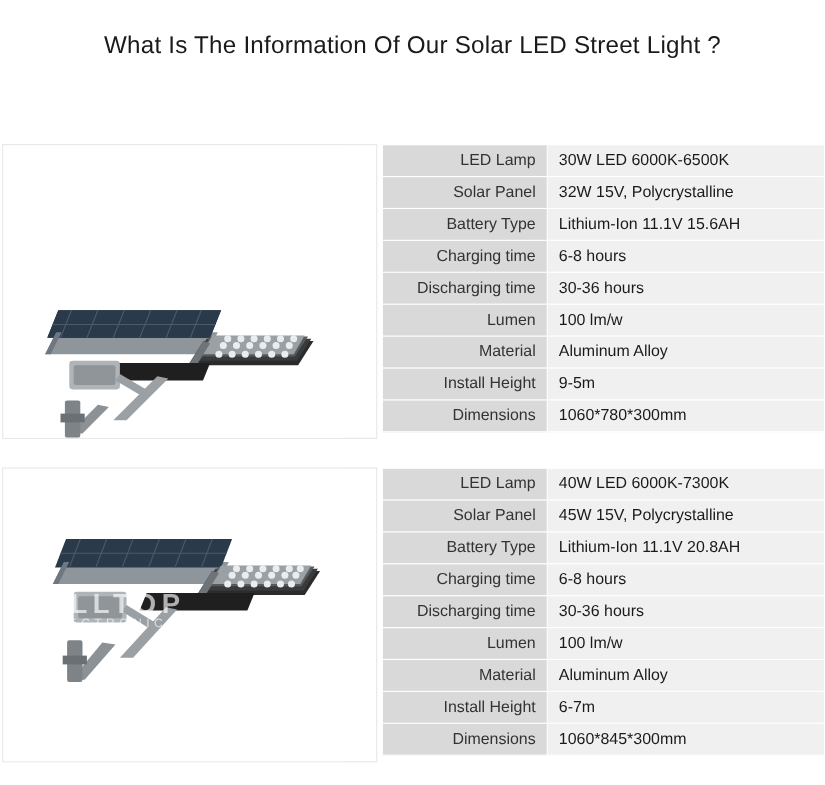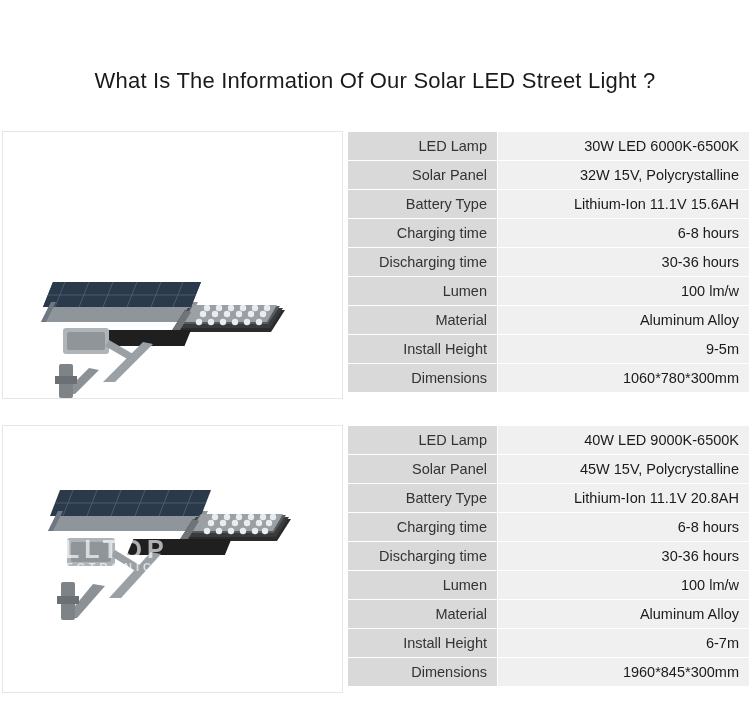--- a/index.html
+++ b/index.html
@@ -16,21 +16,21 @@
     width: 750px;
     height: 714px;
     background: #ffffff;
     overflow: hidden;
   }
   .title {
     text-align: center;
     font-size: 22px;
     color: #1a1a1a;
     font-weight: 400;
-    padding-top: 68px;
+    padding-top: 28px;
     letter-spacing: 0.2px;
   }
   .block {
     position: absolute;
     left: 0;
     width: 750px;
     display: flex;
     align-items: flex-start;
   }
   .block-1 { top: 131px; }
@@ -61,34 +61,34 @@
     vertical-align: middle;
   }
   table.spec td.k {
     width: 150px;
     background: #d9d9d9;
     text-align: right;
     color: #333333;
   }
   table.spec td.v {
     background: #f0f0f0;
-    text-align: right;
+    text-align: left;
   }
   .wm {
     position: absolute;
     left: 38px;
     top: 110px;
     color: rgba(255,255,255,0.65);
     font-size: 25px;
     font-weight: bold;
     letter-spacing: 5px;
     line-height: 1.05;
     pointer-events: none;
   }
-  .wm small { display: block; font-size: 11px; letter-spacing: 4px; font-weight: bold; text-align: center; }
+  .wm small { display: block; font-size: 11px; letter-spacing: 4px; font-weight: normal; }
 </style>
 </head>
 <body>
 
 <div class="page">
 
   <div class="title">What Is The Information Of Our Solar LED Street Light ?</div>
 
   <div class="block block-1">
 
@@ -260,21 +260,21 @@
           <span>ALLTOP</span>
           <small>ELECTRONICS</small>
         </div>
       </div>
     </div>
 
     <table class="spec">
       <tbody>
         <tr>
           <td class="k">LED Lamp</td>
-          <td class="v">40W LED 9000K-6500K</td>
+          <td class="v">40W LED 6000K-7300K</td>
         </tr>
         <tr>
           <td class="k">Solar Panel</td>
           <td class="v">45W 15V, Polycrystalline</td>
         </tr>
         <tr>
           <td class="k">Battery Type</td>
           <td class="v">Lithium-Ion 11.1V 20.8AH</td>
         </tr>
         <tr>
@@ -292,19 +292,19 @@
         <tr>
           <td class="k">Material</td>
           <td class="v">Aluminum Alloy</td>
         </tr>
         <tr>
           <td class="k">Install Height</td>
           <td class="v">6-7m</td>
         </tr>
         <tr>
           <td class="k">Dimensions</td>
-          <td class="v">1960*845*300mm</td>
+          <td class="v">1060*845*300mm</td>
         </tr>
       </tbody>
     </table>
   </div>
 
 </div>
 
 </body></html>

